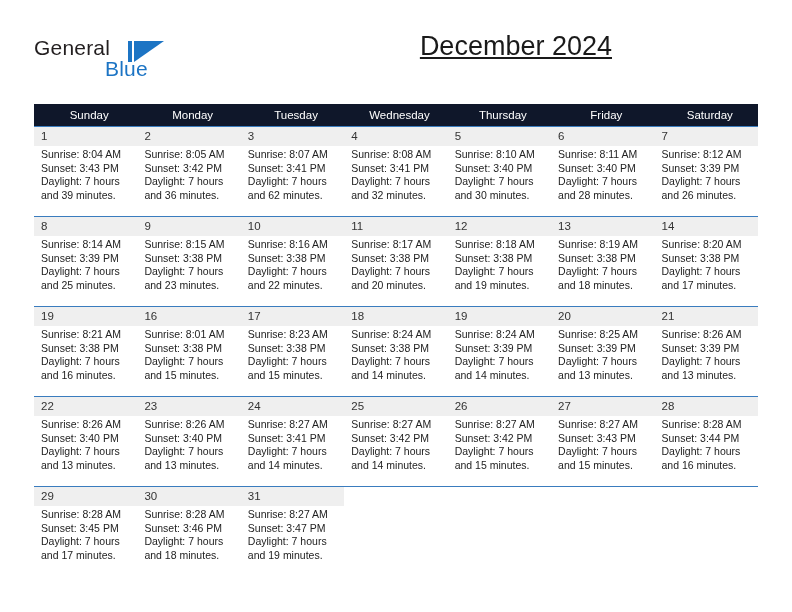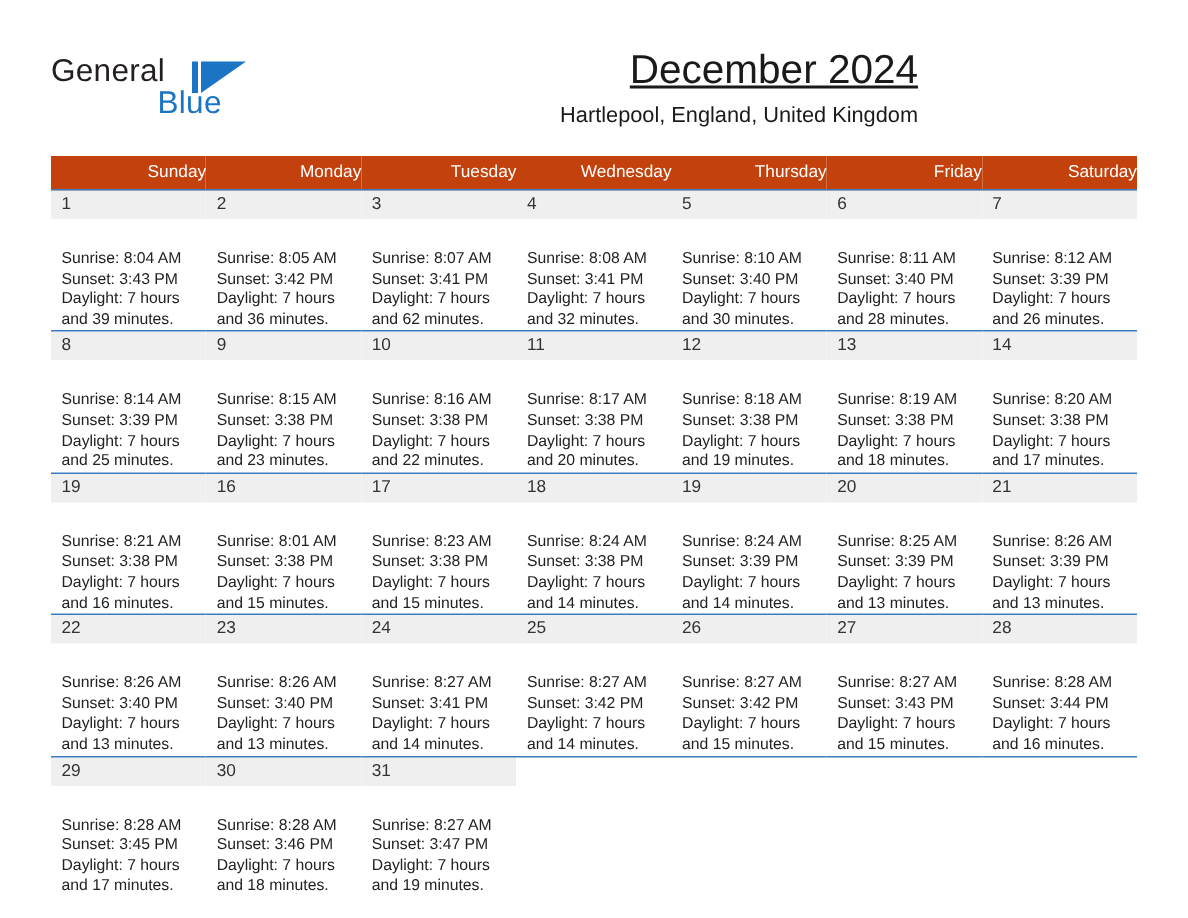--- a/index.html
+++ b/index.html
@@ -111,25 +111,25 @@
     left: 34px;
     top: 104px;
     width: 724px;
   }
   table.cal {
     width: 724px;
     border-collapse: collapse;
     table-layout: fixed;
   }
   table.cal th {
-    background: #c2410c;
+    background: #0f172a;
     color: #ffffff;
     font-size: 11.5px;
     font-weight: normal;
-    text-align: right;
+    text-align: center;
     padding: 5px 0 5px 7px;
     height: 11px;
     box-sizing: border-box;
     border: none;
   }
   td.daycell {
     vertical-align: top;
     padding: 0;
     border: none;
     border-top: 1px solid #3a7cbe;
@@ -145,21 +145,21 @@
     color: #333333;
     padding: 3px 0 3px 7px;
     line-height: 13px;
     height: 19px;
     box-sizing: border-box;
   }
   .daynum.blank {
     background: #ffffff;
   }
   .dayinfo {
-    padding: 20px 6px 0 7px;
+    padding: 2px 6px 0 7px;
     font-size: 10.5px;
     line-height: 13.6px;
     color: #222222;
   }
   .dayinfo div {
     white-space: nowrap;
   }
 </style>
 </head>
 <body>
@@ -172,21 +172,20 @@
       <span class="brand-general">General</span>
       <span class="brand-flag">
         <span class="pole"></span>
         <span class="tri"></span>
       </span>
       <span class="brand-blue">Blue</span>
     </div>
 
     <div class="title-block">
       <h1 class="cal-title">December 2024</h1>
-      <div class="cal-subtitle">Hartlepool, England, United Kingdom</div>
     </div>
 
   </div>
 
   <div class="calendar">
     <table class="cal">
       <colgroup>
         <col style="width:103.4px">
           <col style="width:103.4px">
           <col style="width:103.4px">

